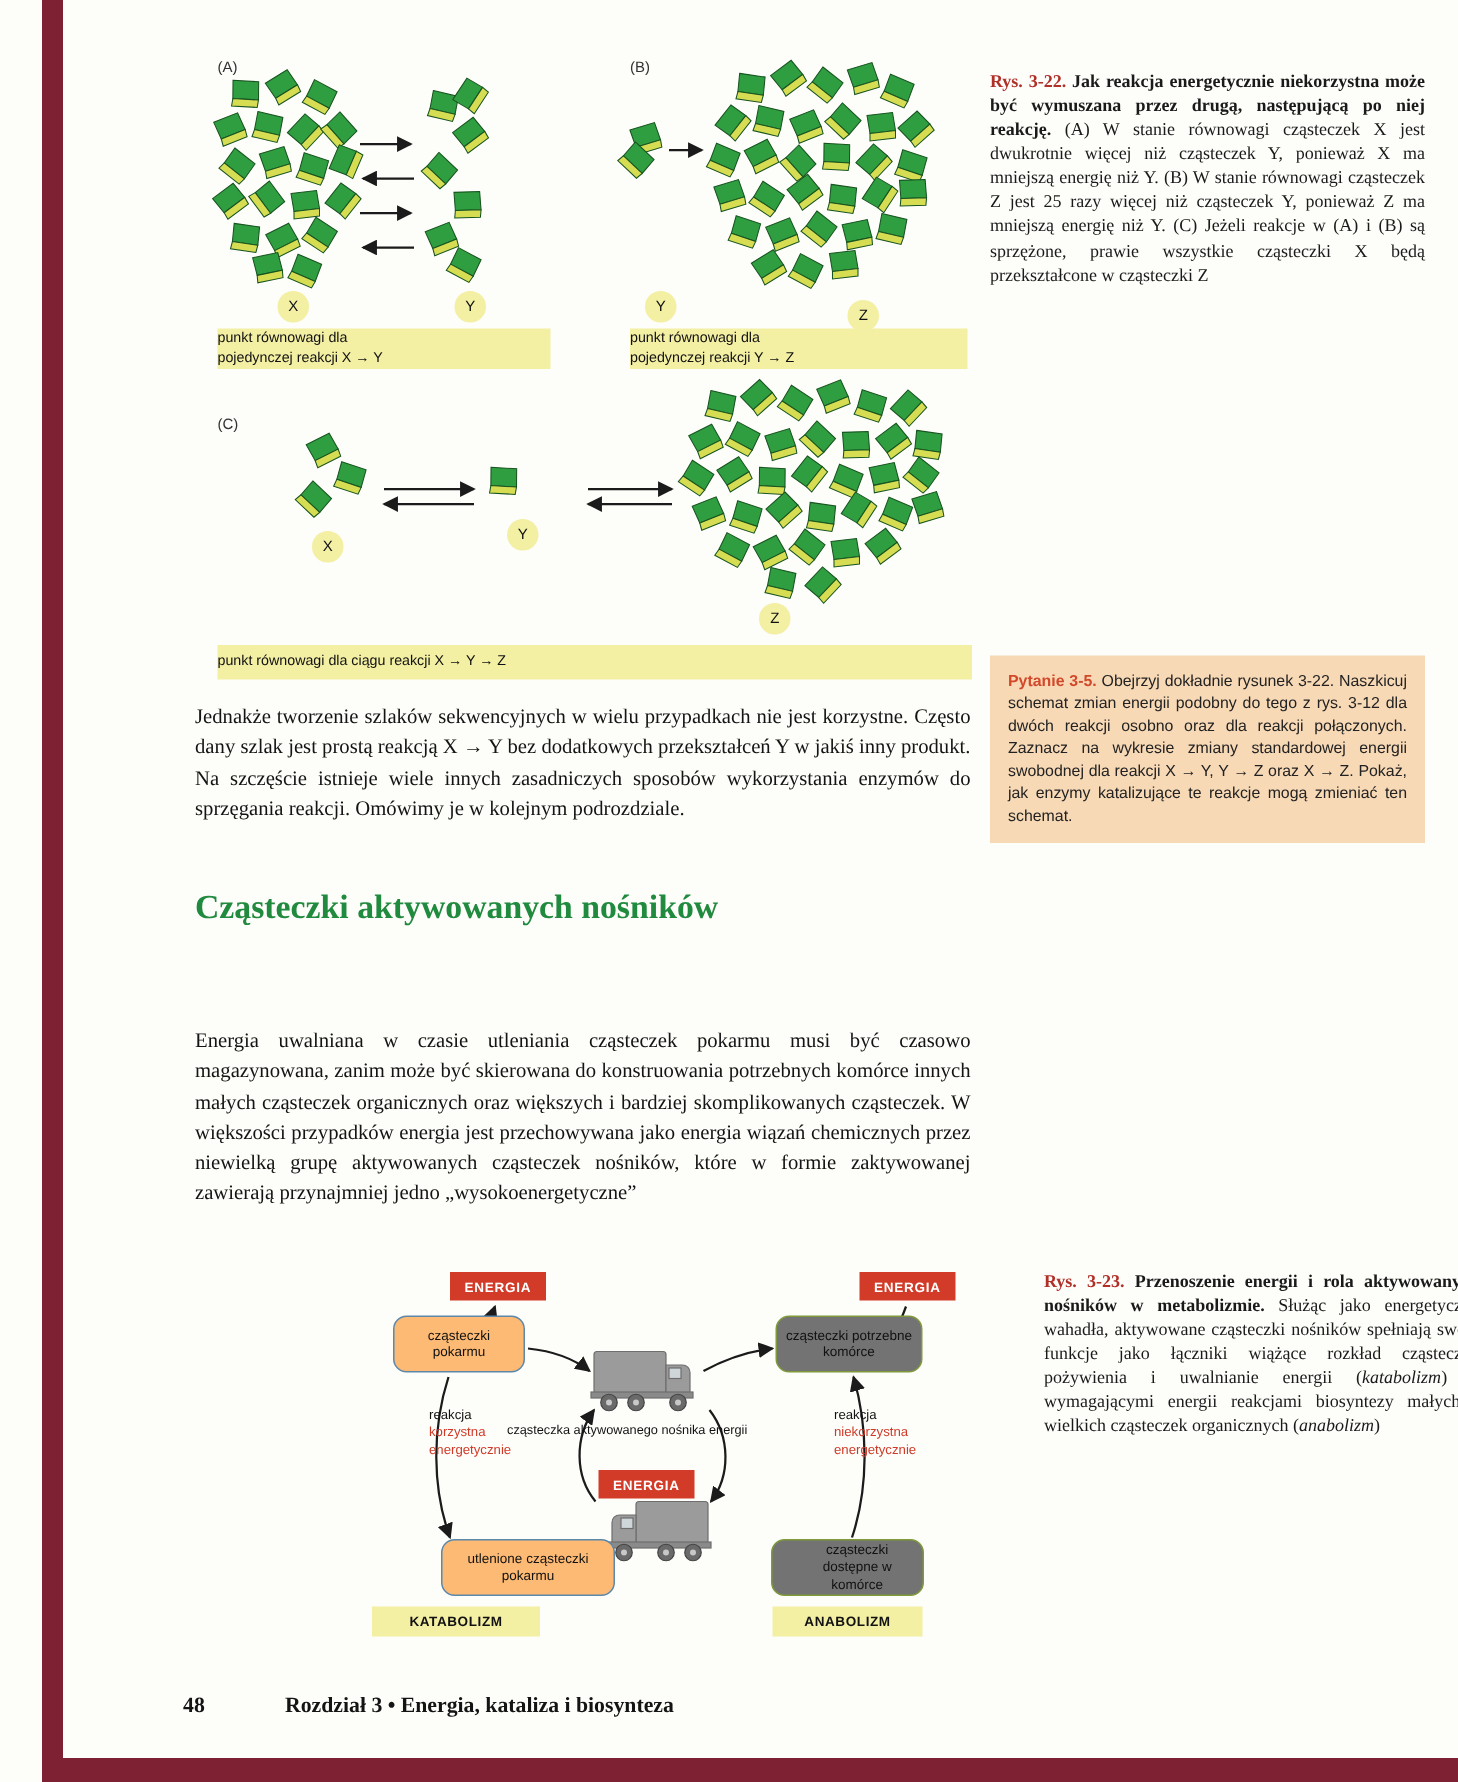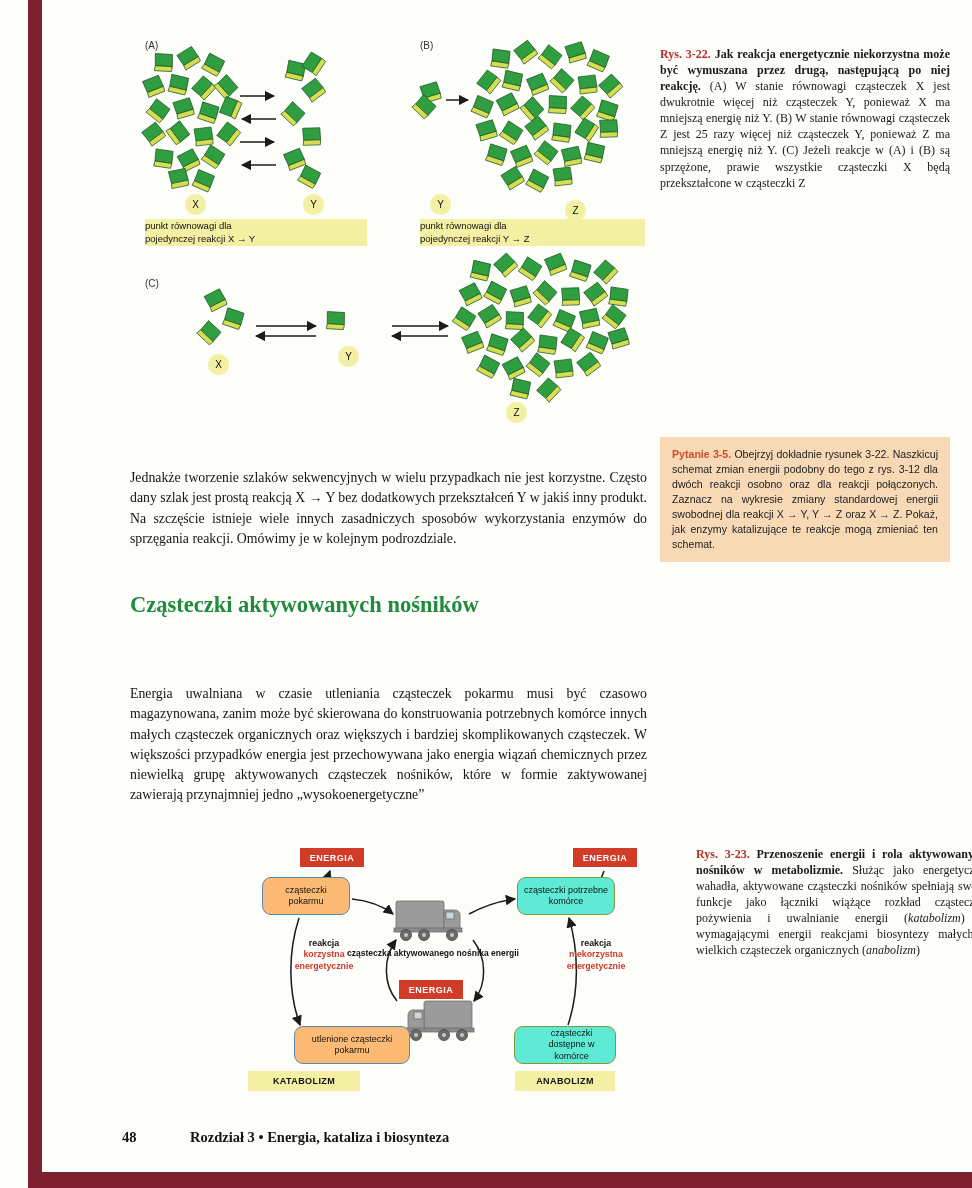--- a/index.html
+++ b/index.html
@@ -37,24 +37,24 @@
   .qbox .lead { color:#d2492a; font-weight:bold; }
 
   .bodytext { position:absolute; left:130px; width:517px; font-size:13.8px; line-height:1.47; text-align:justify; }
   .heading  { position:absolute; left:130px; top:592px; color:#208a3e; font-weight:bold; font-size:22.5px; line-height:1.18; }
   .heading span { display:block; }
 
   .rbox { position:absolute; display:flex; align-items:center; justify-content:center; text-align:center; }
   .energia { background:#d23b28; color:#fff; font-family:"Liberation Sans",sans-serif; font-size:9px; font-weight:bold; letter-spacing:.5px; }
   .node { border-radius:9px; font-family:"Liberation Sans",sans-serif; font-size:9px; line-height:1.25; padding:3px 4px; color:#111; }
   .blue { background:#fdba74; border:1px solid #5c88aa; }
-  .greenbox { background:#5eead4; border:1px solid #7f9a3a; }
+  .greenbox { background:#737373; border:1px solid #7f9a3a; }
   .kbar { background:#f3efa3; font-family:"Liberation Sans",sans-serif; font-size:9px; font-weight:bold; letter-spacing:.4px; color:#111; }
 
-  .dlabel { position:absolute; font-family:"Liberation Sans",sans-serif; font-size:8.8px; line-height:1.28; text-align:center; color:#111;font-weight:bold; }
+  .dlabel { position:absolute; font-family:"Liberation Sans",sans-serif; font-size:8.8px; line-height:1.28; color:#111; }
   .dlabel .red-t { color:#cf3a28; display:block; }
   .dlabel .blk-t { display:block; }
   .carrier { white-space:nowrap; }
 
   .footer-num { position:absolute; left:122px; top:1129px; font-weight:bold; font-size:14.5px; }
   .footer-ch  { position:absolute; left:190px; top:1129px; font-weight:bold; font-size:14.5px; }
 
   svg { position:absolute; }
   .arr { fill:none; stroke:#1b1b1b; stroke-width:1.5; }
 </style>
@@ -216,20 +216,23 @@
   <div class="tag" style="left:506px; top:402px;">Z</div>
 
   <div class="ybar" style="left:145px; top:219px; width:222px; height:27px;">
     <span>punkt równowagi dla</span>
     <span>pojedynczej reakcji X → Y</span>
   </div>
   <div class="ybar" style="left:420px; top:219px; width:225px; height:27px;">
     <span>punkt równowagi dla</span>
     <span>pojedynczej reakcji Y → Z</span>
   </div>
+  <div class="ybar" style="left:145px; top:430px; width:503px; height:23px;">
+    <span>punkt równowagi dla ciągu reakcji X → Y → Z</span>
+  </div>
 
   <div class="caption" style="left:660px; top:46px;">
     <b class="lead">Rys. 3-22.</b>
     <b class="cbold">Jak reakcja energetycznie niekorzystna może być wymuszana przez drugą, następującą po niej reakcję.</b>
     <span>(A) W stanie równowagi cząsteczek X jest dwukrotnie więcej niż cząsteczek Y, ponieważ X ma mniejszą energię niż Y. (B) W stanie równowagi cząsteczek Z jest 25 razy więcej niż cząsteczek Y, ponieważ Z ma mniejszą energię niż Y. (C) Jeżeli reakcje w (A) i (B) są sprzężone, prawie wszystkie cząsteczki X będą przekształcone w cząsteczki Z</span>
   </div>
 
   <div class="qbox">
     <span class="lead">Pytanie 3-5.</span>
     <span>Obejrzyj dokładnie rysunek 3-22. Naszkicuj schemat zmian energii podobny do tego z rys. 3-12 dla dwóch reakcji osobno oraz dla reakcji połączonych. Zaznacz na wykresie zmiany standardowej energii swobodnej dla reakcji X → Y, Y → Z oraz X → Z. Pokaż, jak enzymy katalizujące te reakcje mogą zmieniać ten schemat.</span>

